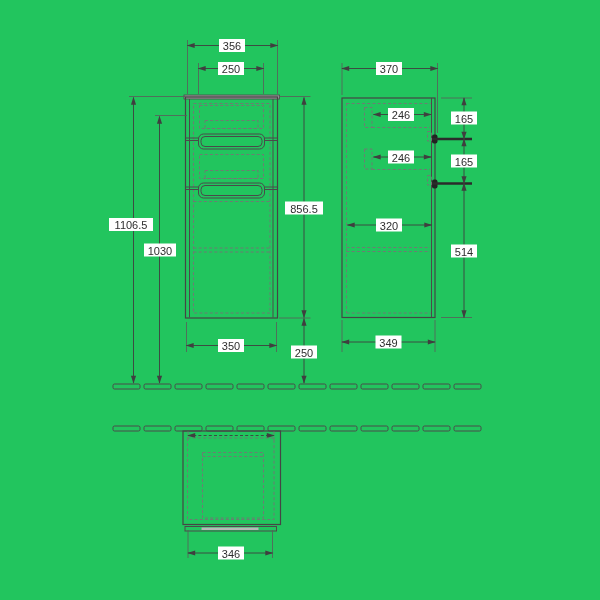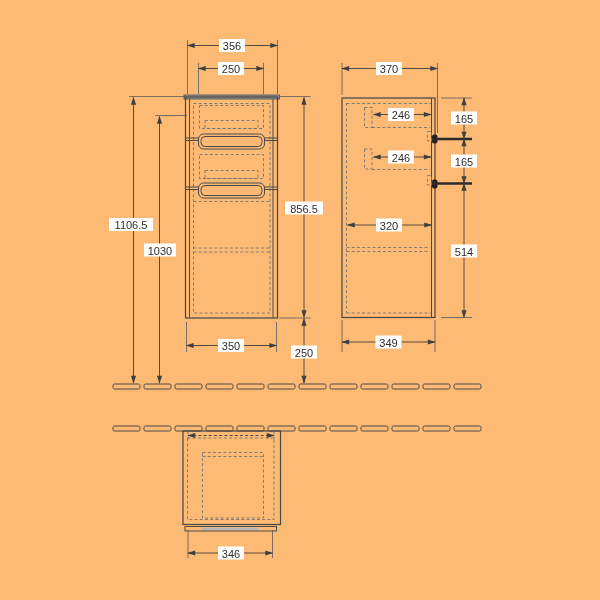--- a/index.html
+++ b/index.html
@@ -1,16 +1,16 @@
 <!DOCTYPE html>
 <html><head>
 <meta charset="utf-8">
 <style>
   html,body{margin:0;padding:0;background:#ffffff;}
-  .stage{width:600px;height:600px;position:relative;background:#fdba74;overflow:hidden;}
+  .stage{width:600px;height:600px;position:relative;background:#22c55e;overflow:hidden;}
   svg text{font-family:"Liberation Sans", sans-serif;font-size:11px;fill:#2e2e2e;}
   .s  {stroke:#4a4a4a;stroke-width:1;fill:none;}
   .s2 {stroke:#454545;stroke-width:1.2;fill:none;}
   .d  {stroke:#757575;stroke-width:0.9;fill:none;stroke-dasharray:3 2.2;}
   .dim{stroke:#3f3f3f;stroke-width:0.9;fill:none;}
   .dimd{stroke:#3f3f3f;stroke-width:0.9;fill:none;stroke-dasharray:3 2.2;}
   .ext{stroke:#5a5a5a;stroke-width:0.8;fill:none;}
   .thick{stroke:#2b2b2b;stroke-width:2.4;fill:none;}
   .dlab rect{fill:#ffffff;}
   .dlab text{text-anchor:middle;}

